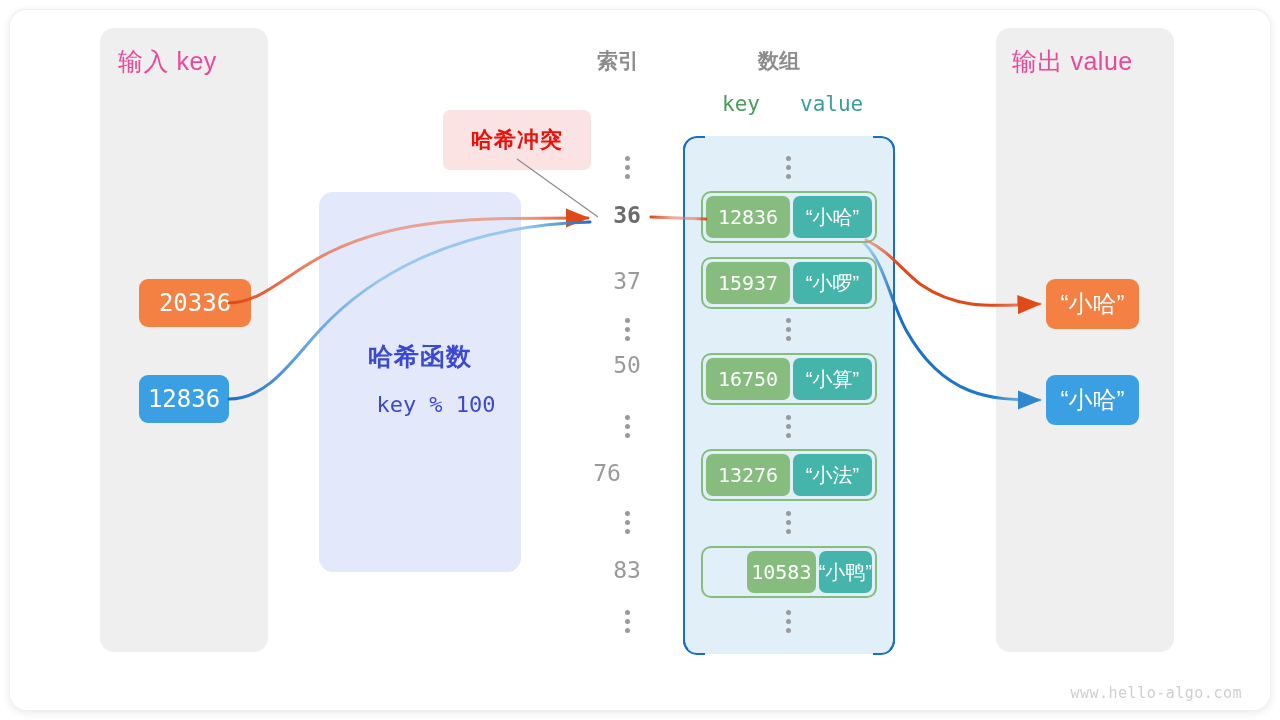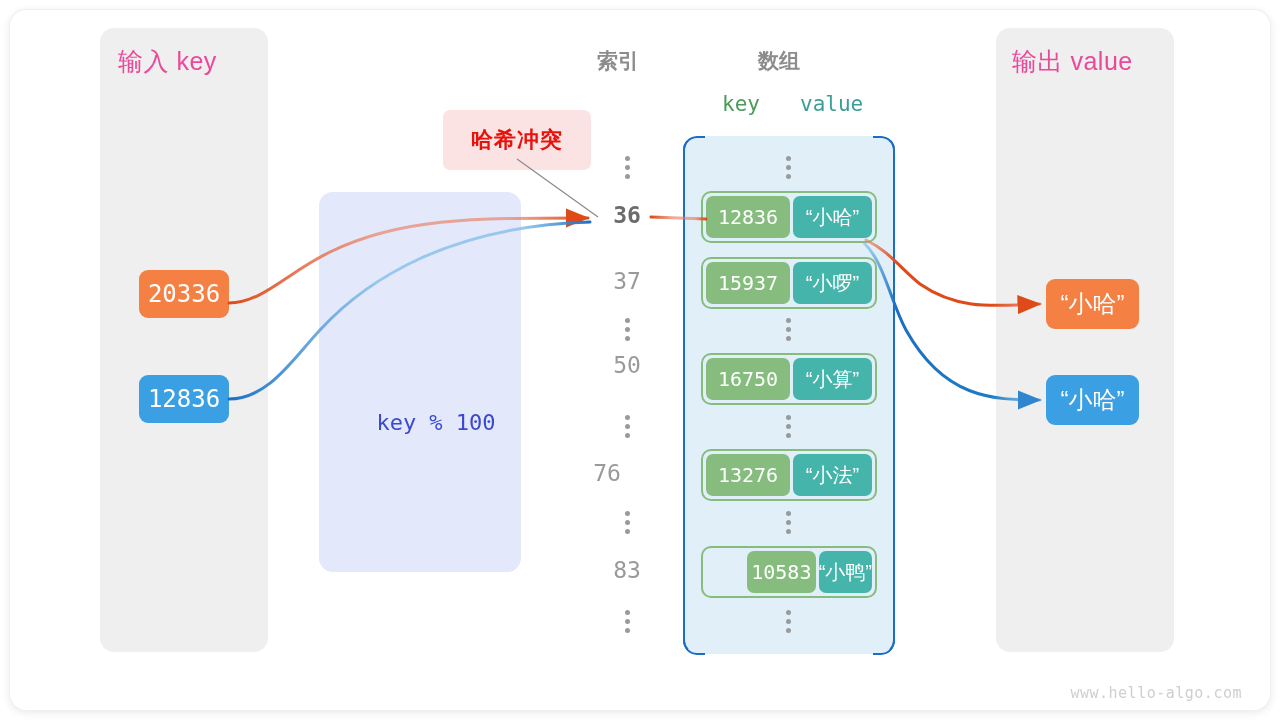--- a/index.html
+++ b/index.html
@@ -89,37 +89,37 @@
     left:319px; top:340px; width:202px;
     text-align:center;
     font-size:25px;font-weight:bold;color:#3b48d0;
     letter-spacing:1px;
   }
   #hash-fn-expr{
     position:absolute;
     left:319px; top:392px; width:234px;
     text-align:center;
     font-family:"DejaVu Sans Mono","Liberation Mono",monospace;
-    font-size:22px;color:#3b48d0;margin-top:18px;
+    font-size:22px;color:#3b48d0;
   }
 
   
   .pill{
     position:absolute;
     display:flex;align-items:center;justify-content:center;
     border-radius:9px;
     color:#ffffff;
     font-size:24px;
     white-space:nowrap;
   }
   .pill.mono{ font-family:"DejaVu Sans Mono","Liberation Mono",monospace; }
   .pill.orange{ background:#f58044; }
   .pill.blue{ background:#3aa0e3; }
 
-  #in-0{ left:139px; top:270px; width:90px; height:48px; }
+  #in-0{ left:139px; top:279px; width:112px; height:48px; }
   #in-1{ left:139px; top:375px; width:90px; height:48px; }
   #out-0{ left:1046px; top:279px; width:93px; height:50px; }
   #out-1{ left:1046px; top:375px; width:93px; height:50px; }
 
   
   .idx{
     position:absolute;
     width:60px;
     text-align:center;
     font-family:"DejaVu Sans Mono","Liberation Mono",monospace;
@@ -231,20 +231,21 @@
   <div class="panel-title" id="title-output">输出 value</div>
 
   <div class="col-head" id="head-index">索引</div>
   <div class="col-head" id="head-array">数组</div>
   <div class="kv-head" id="head-key">key</div>
   <div class="kv-head" id="head-value">value</div>
 
   <div id="badge-collision">哈希冲突</div>
 
   <div id="hash-box"></div>
+  <div id="hash-fn-name">哈希函数</div>
   <div id="hash-fn-expr">key % 100</div>
 
   <div class="pill mono orange" id="in-0">20336</div>
   <div class="pill mono blue" id="in-1">12836</div>
 
   <div class="pill orange" id="out-0">“小哈”</div>
   <div class="pill blue" id="out-1">“小哈”</div>
 
   <div id="array-box"></div>
 

